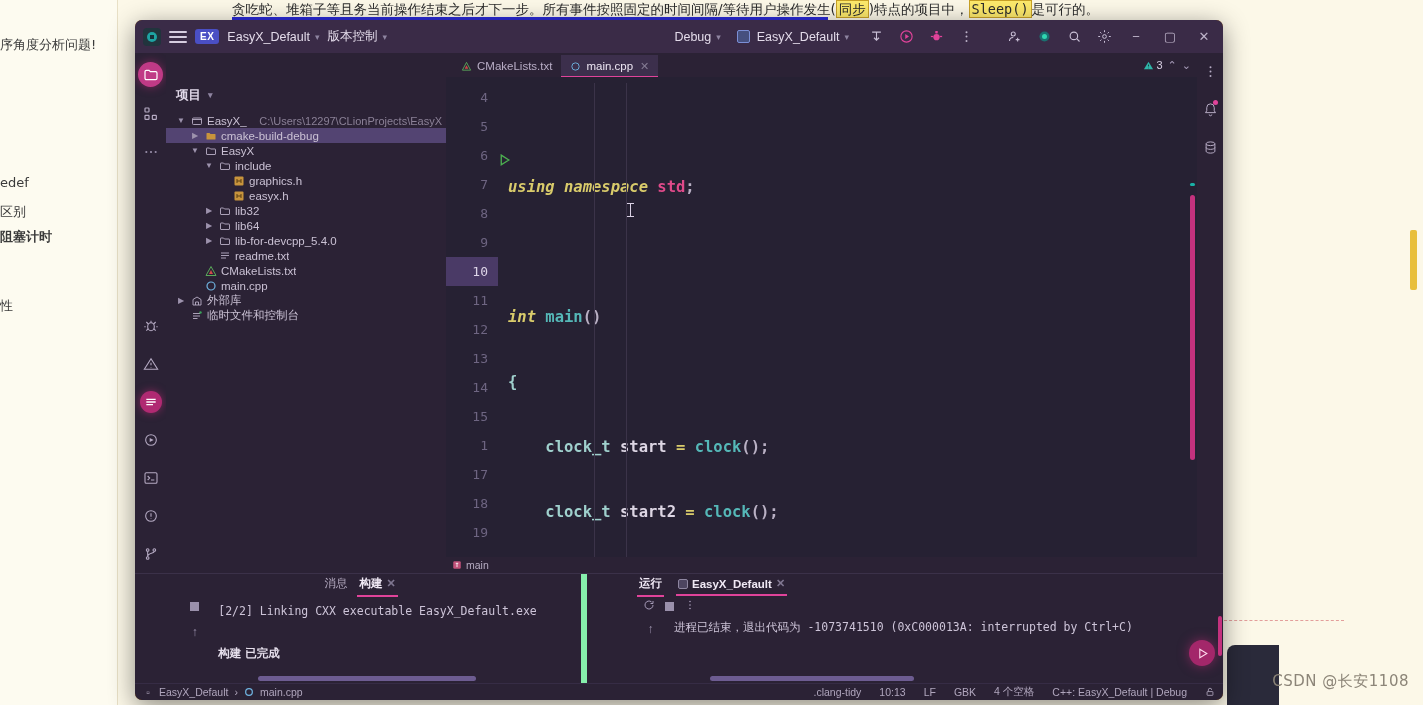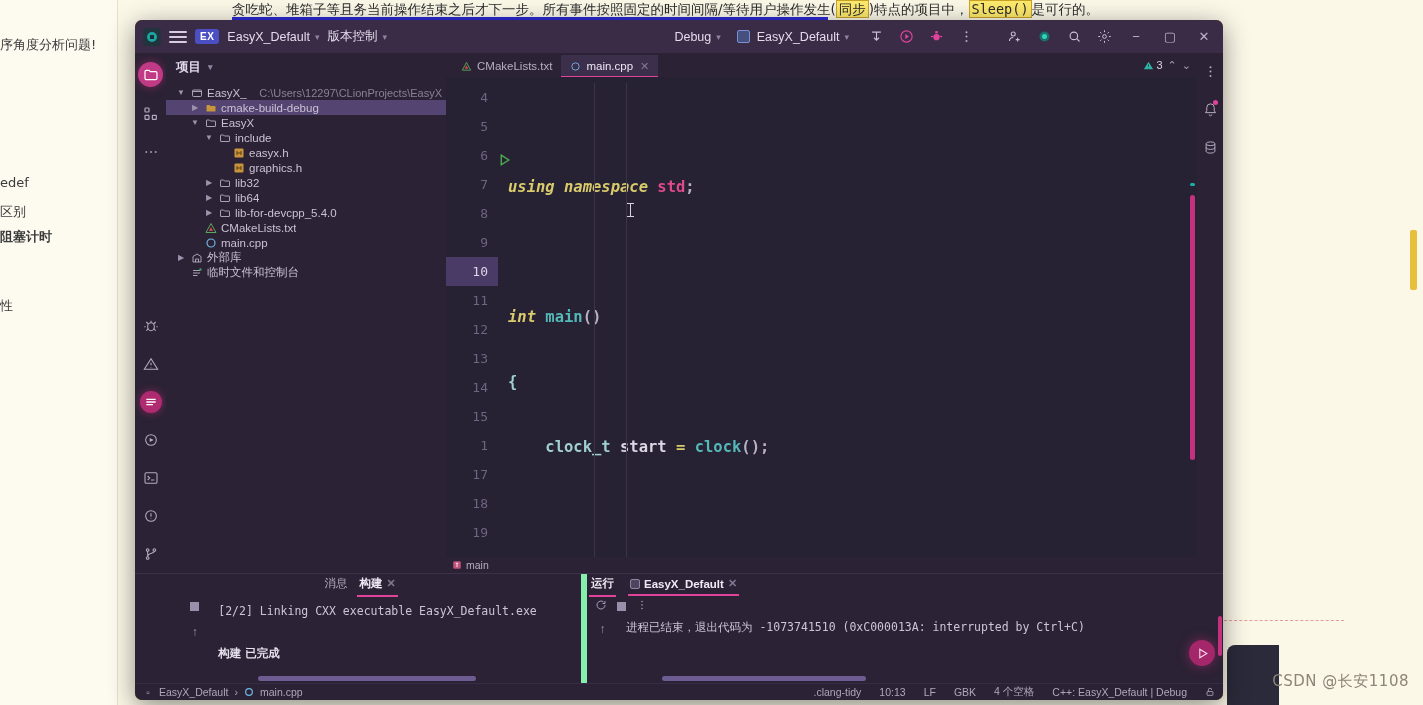--- a/index.html
+++ b/index.html
@@ -124,21 +124,21 @@
     box-shadow: 0 0 10px rgba(214,45,128,.5);
   }
 
   
   #project-panel {
     width: 280px; background: #2b2235; flex-shrink: 0;
     display: flex; flex-direction: column; position: relative;
   }
   .panel-head {
     height: 28px; display: flex; align-items: center; padding-left: 10px; gap: 4px;
-    color: #e0d8e8; font-weight: bold; font-size: 12.5px;
+    color: #e0d8e8; font-weight: bold; font-size: 12.5px; margin-top: 28px;
   }
   .tree { padding-top: 4px; font-size: 11.5px; color: #cac1d4; }
   .tree-row {
     height: 15px; display: flex; align-items: center; gap: 4px;
     white-space: nowrap; cursor: pointer; padding-right: 4px;
   }
   .tree-row.selected { background: #534472; }
   .twisty { width: 10px; color: #9d93ad; font-size: 8px; text-align: center; flex-shrink: 0; }
   .tree-ico { width: 13px; height: 12px; flex-shrink: 0; display:flex; align-items:center; justify-content:center; }
   .tree-ico svg { width: 12px; height: 12px; }
@@ -244,21 +244,21 @@
   .bp-tab .x { color: #7f7690; font-size: 11px; }
   .bp-body { flex: 1; font-family: "DejaVu Sans Mono", monospace; font-size: 11.5px; color: #cdc4d8; padding: 6px 0 0 8px; position: relative; }
   .bp-body .line { line-height: 18px; white-space: nowrap; }
   .bp-body .bold-cn { font-family: "DejaVu Sans", sans-serif; font-weight: bold; color: #e6dfec; }
   .bp-scroll { position: absolute; left: 0; bottom: 2px; height: 5px; background: #6d5c91; border-radius: 3px; }
   .bp-vscroll { position: absolute; right: 1px; top: 6px; width: 4px; background: #c4327e; border-radius: 2px; }
   .bp-toolrow { display: flex; align-items: center; gap: 10px; padding-left: 8px; height: 20px; color: #a79cb9; }
   .bp-toolrow svg { width: 12px; height: 12px; }
 
   #bp-left { width: 452px; border-right: 6px solid #86efac; align-items: center; }
-  #bp-right { flex: 1; }
+  #bp-right { flex: 1; margin-left: 48px; }
 
   .float-run {
     position: absolute; right: 8px; bottom: 34px;
     width: 26px; height: 26px; border-radius: 50%;
     background: #a3276a; display: flex; align-items: center; justify-content: center;
     box-shadow: 0 0 12px rgba(214,45,128,.5); cursor: pointer;
   }
   .float-run svg { width: 13px; height: 13px; }
 
   
@@ -512,31 +512,31 @@
             <span class="tree-label">include</span>
           </div>
           <div class="tree-row" style="padding-left: 52px;">
             <span class="twisty"></span>
             <span class="tree-ico">
               <svg viewBox="0 0 24 24">
                 <rect x="3" y="3" width="18" height="18" rx="2" fill="#c8943c"></rect>
                 <path d="M8 8v8M16 8v8M8 12h8" stroke="#5a3f12" stroke-width="2"></path>
               </svg>
             </span>
-            <span class="tree-label">easyx.h</span>
+            <span class="tree-label">graphics.h</span>
           </div>
           <div class="tree-row" style="padding-left: 52px;">
             <span class="twisty"></span>
             <span class="tree-ico">
               <svg viewBox="0 0 24 24">
                 <rect x="3" y="3" width="18" height="18" rx="2" fill="#c8943c"></rect>
                 <path d="M8 8v8M16 8v8M8 12h8" stroke="#5a3f12" stroke-width="2"></path>
               </svg>
             </span>
-            <span class="tree-label">graphics.h</span>
+            <span class="tree-label">easyx.h</span>
           </div>
           <div class="tree-row" style="padding-left: 38px;">
             <span class="twisty">▶</span>
             <span class="tree-ico">
               <svg viewBox="0 0 24 24" fill="none" stroke="#b9afc6" stroke-width="1.8">
                 <path d="M3 7a1 1 0 011-1h5l2 2h9a1 1 0 011 1v9a1 1 0 01-1 1H4a1 1 0 01-1-1z"></path>
               </svg>
             </span>
             <span class="tree-label">lib32</span>
           </div>
@@ -550,20 +550,29 @@
             <span class="tree-label">lib64</span>
           </div>
           <div class="tree-row" style="padding-left: 38px;">
             <span class="twisty">▶</span>
             <span class="tree-ico">
               <svg viewBox="0 0 24 24" fill="none" stroke="#b9afc6" stroke-width="1.8">
                 <path d="M3 7a1 1 0 011-1h5l2 2h9a1 1 0 011 1v9a1 1 0 01-1 1H4a1 1 0 01-1-1z"></path>
               </svg>
             </span>
             <span class="tree-label">lib-for-devcpp_5.4.0</span>
+          </div>
+          <div class="tree-row" style="padding-left: 38px;">
+            <span class="twisty"></span>
+            <span class="tree-ico">
+              <svg viewBox="0 0 24 24" fill="none" stroke="#b9afc6" stroke-width="1.8">
+                <path d="M4 6h16M4 11h16M4 16h10"></path>
+              </svg>
+            </span>
+            <span class="tree-label">readme.txt</span>
           </div>
           <div class="tree-row" style="padding-left: 24px;">
             <span class="twisty"></span>
             <span class="tree-ico">
               <svg viewBox="0 0 24 24">
                 <path d="M12 3L2 21h20z" fill="none" stroke="#5aa85a" stroke-width="2"></path>
                 <path d="M12 10l-4 8h8z" fill="#d04a4a"></path>
               </svg>
             </span>
             <span class="tree-label">CMakeLists.txt</span>
@@ -664,20 +673,21 @@
 
         <div id="code">
           <div class="indent-guide" style="left:96px"></div>
           <div class="indent-guide" style="left:128px"></div>
 
           <div class="cl"><span class="kw">using</span><span class="plain"> </span><span class="kw">namespace</span><span class="plain"> </span><span class="std">std</span><span class="punc">;</span></div>
           <div class="cl">&nbsp;</div>
           <div class="cl"><span class="kw">int</span><span class="plain"> </span><span class="fn">main</span><span class="punc">()</span></div>
           <div class="cl"><span class="type">{</span></div>
           <div class="cl"><span class="plain">    </span><span class="type">clock_t</span><span class="plain"> start </span><span class="kw2">=</span><span class="plain"> </span><span class="fn">clock</span><span class="punc">();</span></div>
+          <div class="cl"><span class="plain">    </span><span class="type">clock_t</span><span class="plain"> start2 </span><span class="kw2">=</span><span class="plain"> </span><span class="fn">clock</span><span class="punc">();</span></div>
           
           
           
           
           
           
           
           
           
           

